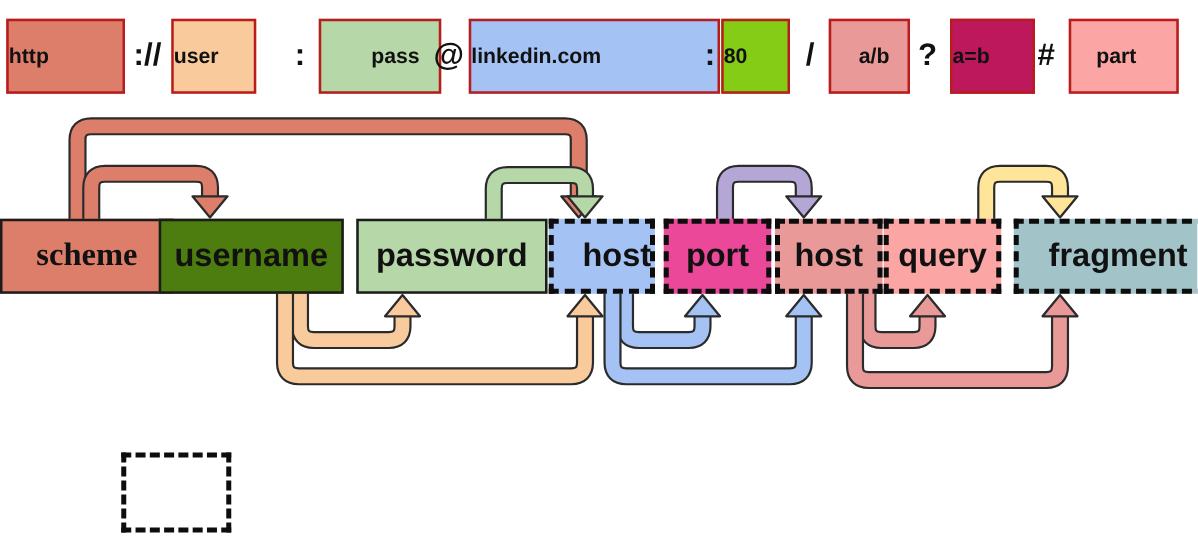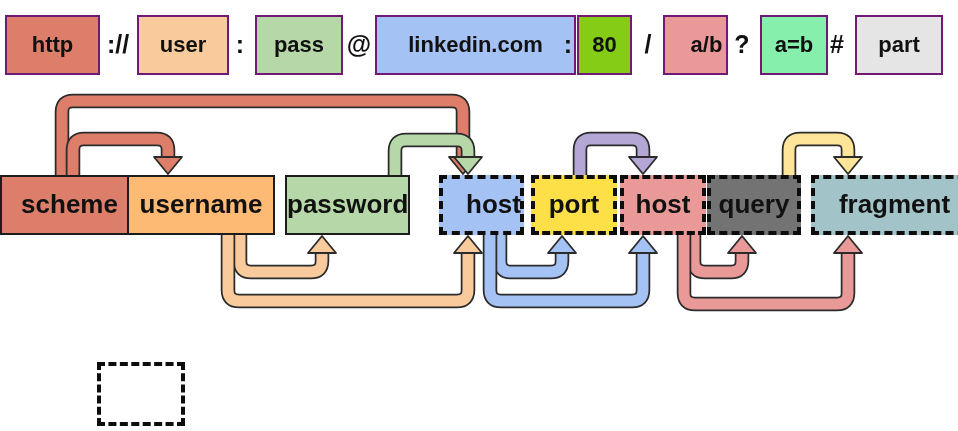--- a/index.html
+++ b/index.html
@@ -1,39 +1,39 @@
 <!DOCTYPE html>
 <html><head>
 <meta charset="utf-8">
 <style>
   html,body{margin:0;padding:0;background:#fff;}
   #canvas{position:relative;width:958px;height:431px;background:#fff;overflow:hidden;
           font-family:"Liberation Sans","DejaVu Sans",sans-serif;color:#111;}
   #arrows{position:absolute;left:0;top:0;z-index:1;}
-  .box{position:absolute;top:15px;height:60px;box-sizing:border-box;border:2px solid #701a75;
-       text-align:center;line-height:55px;font-size:22px;font-weight:bold;z-index:2;}
+  .box{position:absolute;top:15px;height:60px;box-sizing:border-box;border:2px solid #b91c1c;
+       text-align:left;line-height:55px;font-size:17px;font-weight:bold;z-index:2;}
   .sep{position:absolute;top:15px;height:60px;line-height:58px;font-size:25px;font-weight:bold;
        transform:translateX(-50%);z-index:2;}
   .state{position:absolute;top:175px;height:60px;box-sizing:border-box;text-align:center;
          font-weight:bold;font-size:26px;z-index:2;}
   .state.solid{border:2px solid #1c1c1c;line-height:54px;}
   .state.dashed{border:4px dashed #0d0d0d;line-height:50px;}
   
   .t-http{left:5px;width:95px;}   .t-sep-scheme{left:118px;}
-  .t-user{left:137px;width:92px;} .t-sep-user{left:240px;}
-  .t-pass{left:255px;width:88px;} .t-sep-pass{left:359px;}
+  .t-user{left:137px;width:68px;} .t-sep-user{left:240px;}
+  .t-pass{left:255px;width:98px;padding-left:40px;} .t-sep-pass{left:359px;}
   .t-hostv{left:375px;width:201px;}.t-sep-host{left:568px;}
   .t-port{left:577px;width:55px;} .t-sep-port{left:648px;}
   .t-path{left:663px;width:65px;padding-left:22px;} .t-sep-path{left:742px;}
   .t-query{left:760px;width:68px;}.t-sep-query{left:837px;}
   .t-frag{left:855px;width:88px;}
   
-  .s-scheme{left:0;width:139px;}
+  .s-scheme{left:0;width:139px;font-family:Liberation Serif, serif;}
   .s-username{left:127px;width:148px;}
-  .s-password{left:285px;width:125px;}
+  .s-password{left:285px;width:153px;}
   .s-host{left:439px;width:85px;padding-left:23px;}
   .s-port{left:531px;width:86px;}
   .s-path{left:620px;width:86px;}
   .s-query{left:707px;width:94px;}
   .s-fragment{left:811px;width:167px;}
   
   .arrow-outline{fill:none;stroke:#2b2b2b;stroke-width:14.5;stroke-linejoin:round;stroke-linecap:butt;}
   .arrow-shaft{fill:none;stroke-width:11;stroke-linejoin:round;stroke-linecap:butt;}
   .arrow-head{stroke:#2b2b2b;stroke-width:1.8;stroke-linejoin:round;}
   
@@ -121,28 +121,28 @@
   <div class="box t-user" style="background: rgb(249, 203, 156);">user</div>
   <div class="sep t-sep-user">:</div>
   <div class="box t-pass" style="background: rgb(182, 215, 168);">pass</div>
   <div class="sep t-sep-pass">@</div>
   <div class="box t-hostv" style="background: rgb(164, 194, 244);">linkedin.com</div>
   <div class="sep t-sep-host">:</div>
   <div class="box t-port" style="background: #84cc16;">80</div>
   <div class="sep t-sep-port">/</div>
   <div class="box t-path" style="background: rgb(234, 153, 153);">a/b</div>
   <div class="sep t-sep-path">?</div>
-  <div class="box t-query" style="background: #86efac;">a=b</div>
+  <div class="box t-query" style="background: #be185d;">a=b</div>
   <div class="sep t-sep-query">#</div>
-  <div class="box t-frag" style="background: #e5e5e5;">part</div>
+  <div class="box t-frag" style="background: #fca5a5; padding-left: 20px;">part</div>
 
   <div class="state solid  s-scheme" style="background: rgb(221, 126, 107);">scheme</div>
-  <div class="state solid  s-username" style="background: #fdba74;">username</div>
+  <div class="state solid  s-username" style="background: #4d7c0f;">username</div>
   <div class="state solid  s-password" style="background: rgb(182, 215, 168);">password</div>
   <div class="state dashed s-host" style="background: rgb(164, 194, 244);">host</div>
-  <div class="state dashed s-port" style="background: #fde047;">port</div>
+  <div class="state dashed s-port" style="background: #ec4899;">port</div>
   <div class="state dashed s-path" style="background: rgb(234, 153, 153);">host</div>
-  <div class="state dashed s-query" style="background: #737373;">query</div>
+  <div class="state dashed s-query" style="background: #fca5a5;">query</div>
   <div class="state dashed s-fragment" style="background: rgb(162, 196, 201);">fragment</div>
 
   <div class="legend-swatch"></div>
 
 </div>
 
 </body></html>

